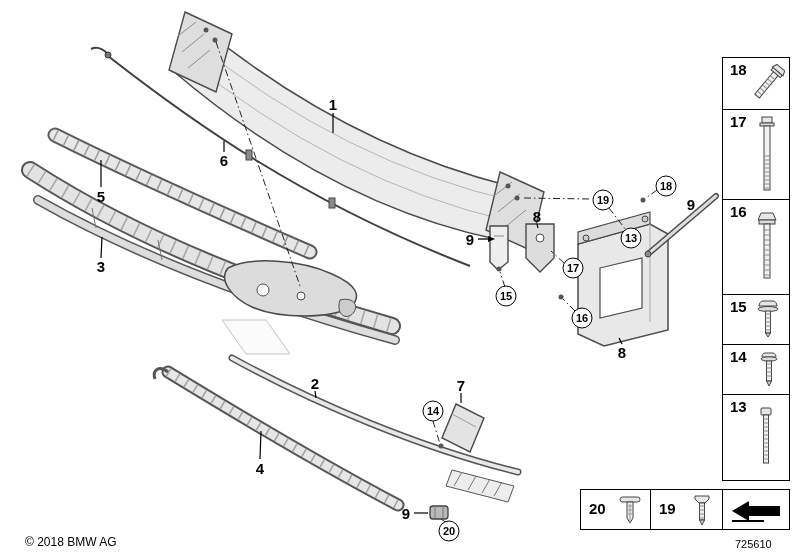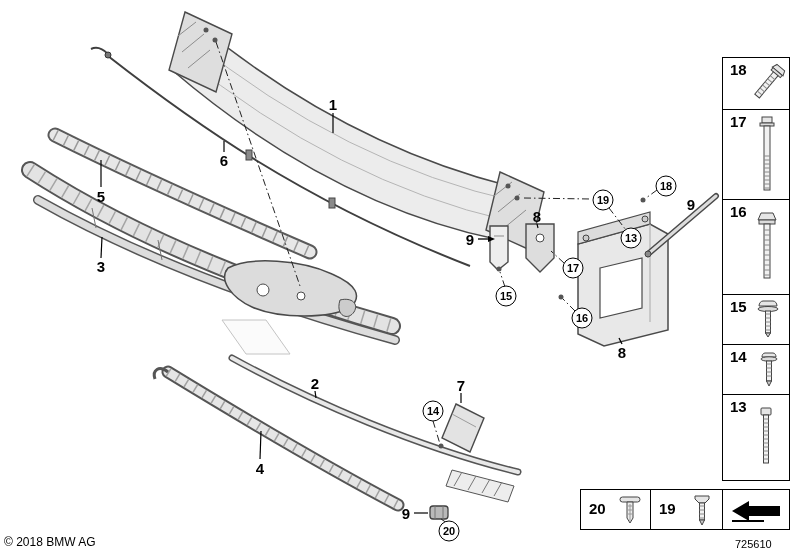--- a/index.html
+++ b/index.html
@@ -14,21 +14,21 @@
         z-index:3;cursor:pointer;line-height:1;}
   .legend-col{position:absolute;left:722px;top:57px;width:68px;box-sizing:border-box;
               border:1.5px solid #000;z-index:2;background:#fff;}
   .legend-box{position:relative;box-sizing:border-box;border-bottom:1.5px solid #000;}
   .legend-box:last-child{border-bottom:none;}
   .legend-num{position:absolute;top:4px;left:7px;font-weight:bold;font-size:15px;line-height:1;}
   .licon{position:absolute;}
   .bbox{position:absolute;top:489px;height:41px;box-sizing:border-box;border:1.5px solid #000;
         background:#fff;z-index:2;}
   .bnum{position:absolute;top:11px;left:8px;font-weight:bold;font-size:15px;line-height:1;}
-  .copyright{position:absolute;left:4px;top:535px;font-size:12px;z-index:3;}
+  .copyright{position:absolute;left:25px;top:535px;font-size:12px;z-index:3;}
   .docnum{position:absolute;left:735px;top:538px;font-size:11px;z-index:3;}
   svg{display:block;}
 </style>
 </head>
 <body>
 
 <div class="stage">
 
   <svg class="art" width="800" height="560" viewBox="0 0 800 560">
 

